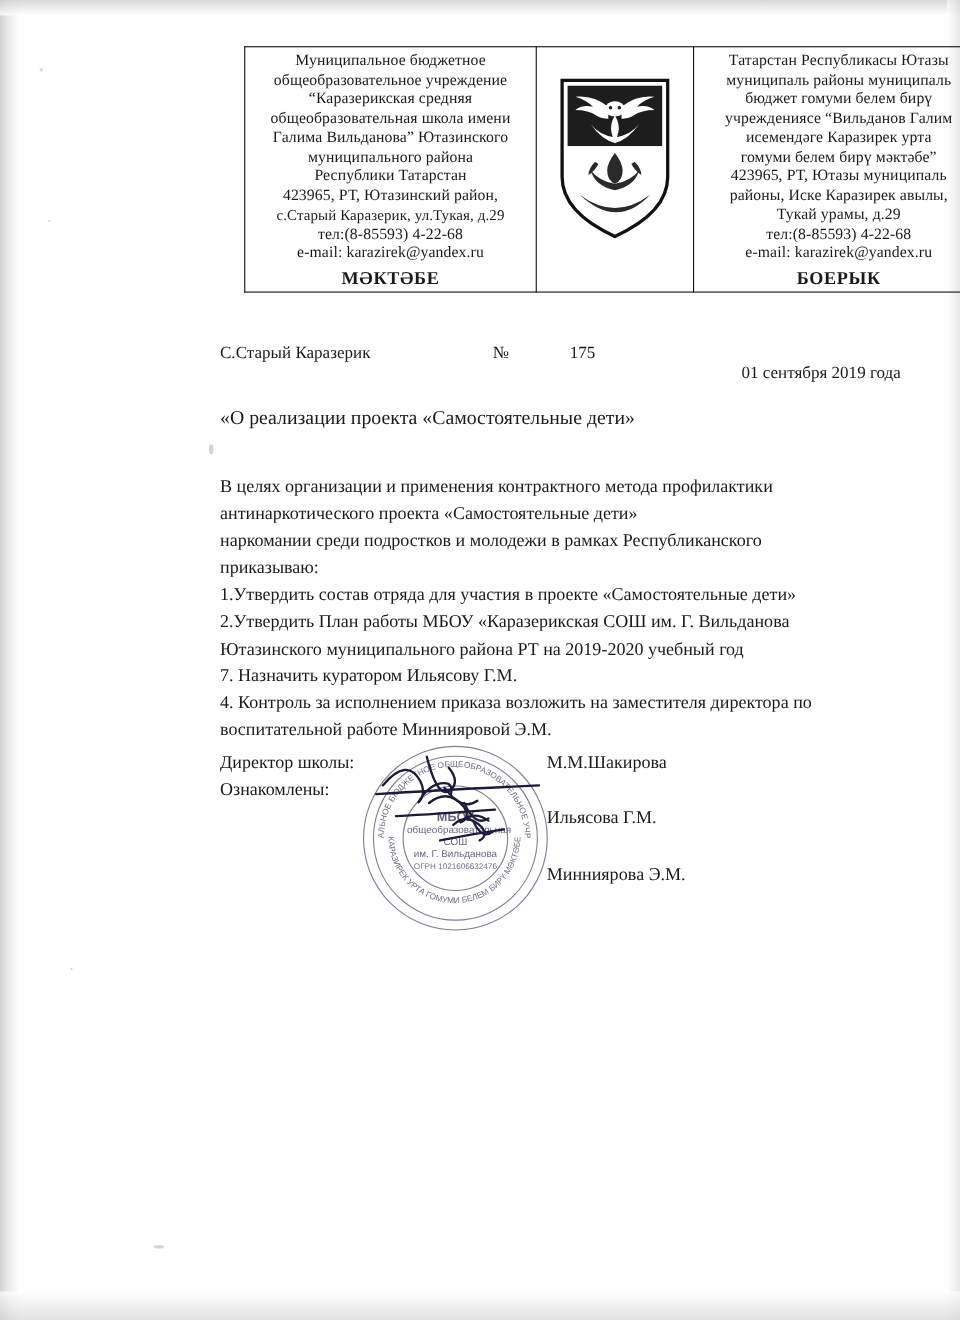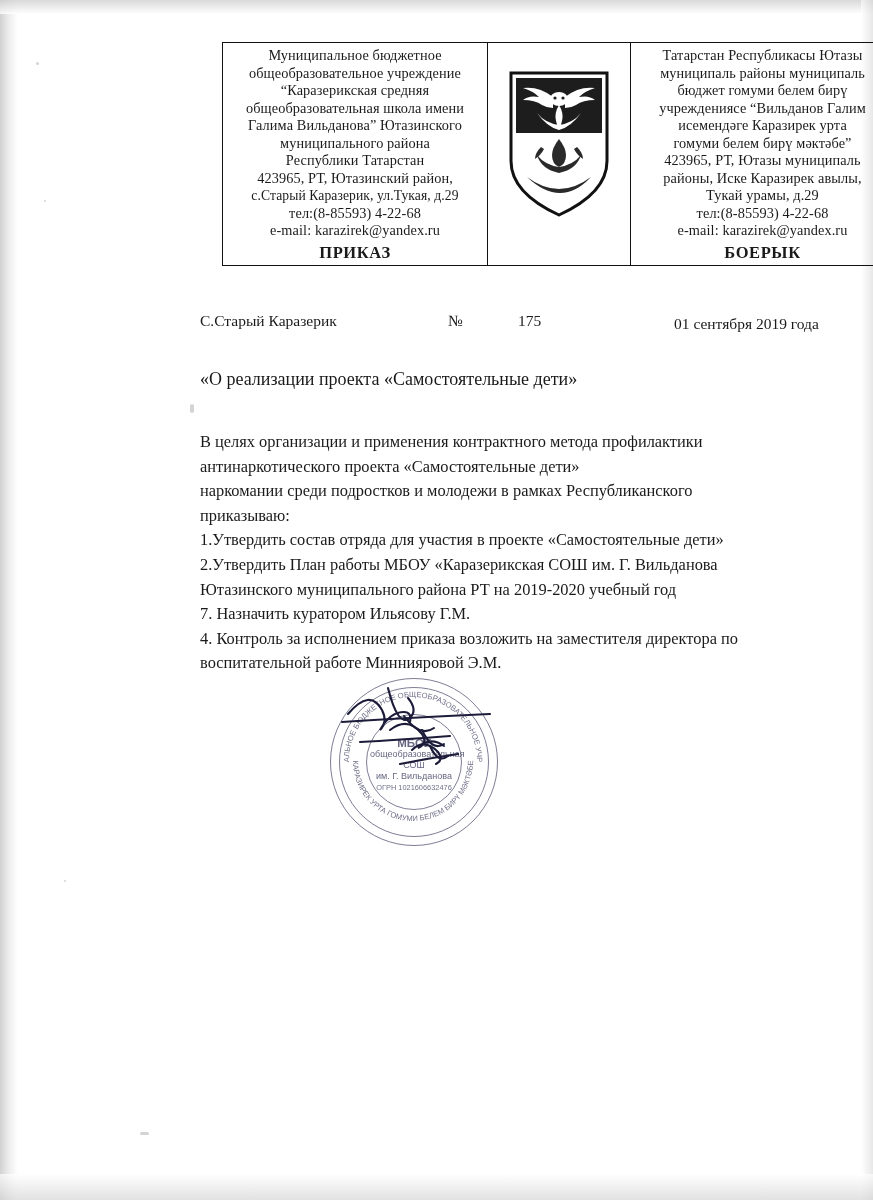--- a/index.html
+++ b/index.html
@@ -114,21 +114,21 @@
   .meta-no {
     position: absolute;
     left: 248px; top: 0;
   }
   .meta-num {
     position: absolute;
     left: 290px; top: 0; margin-left: 28px;
   }
   .meta-date {
     position: absolute;
-    left: 474px; top: 3px;
+    left: 474px; top: 19px;
   }
 
   .subject {
     position: absolute;
     left: 200px;
     top: 369px;
     font-size: 18px;
   }
 
   
@@ -268,21 +268,21 @@
         <div class="org-line">общеобразовательное учреждение</div>
         <div class="org-line">“Каразерикская средняя</div>
         <div class="org-line">общеобразовательная школа имени</div>
         <div class="org-line">Галима Вильданова” Ютазинского</div>
         <div class="org-line">муниципального района</div>
         <div class="org-line">Республики Татарстан</div>
         <div class="org-line">423965, РТ, Ютазинский район,</div>
         <div class="org-line small">с.Старый Каразерик, ул.Тукая, д.29</div>
         <div class="org-line">тел:(8-85593) 4-22-68</div>
         <div class="org-line">e-mail: karazirek@yandex.ru</div>
-        <span class="doc-word">ПРИКАЗ</span>
+        <span class="doc-word">МӘКТӘБЕ</span>
       </td>
 
       <td class="col-mid emblem-cell">
         <svg class="emblem" width="104" height="150" viewBox="0 0 104 150">
           <path d="M4 4 H100 V92 Q100 124 52 146 Q4 124 4 92 Z" fill="#ffffff" stroke="#111" stroke-width="3"></path>
 
           <path d="M9 9 H95 V64 H9 Z" fill="#1d1d1d"></path>
 
           <g fill="#ffffff">
             <ellipse cx="52" cy="30" rx="9" ry="7"></ellipse>
@@ -338,20 +338,33 @@
     <p>наркомании среди подростков и молодежи в рамках Республиканского</p>
     <p>приказываю:</p>
     <p>1.Утвердить состав отряда для участия в проекте «Самостоятельные дети»</p>
     <p>2.Утвердить  План работы МБОУ «Каразерикская СОШ им. Г. Вильданова</p>
     <p>Ютазинского муниципального района  РТ на 2019-2020 учебный год</p>
     <p>7. Назначить куратором Ильясову Г.М.</p>
     <p>4. Контроль за исполнением приказа возложить на заместителя директора по</p>
     <p>воспитательной работе Миннияровой Э.М.</p>
   </div>
 
+  <div class="sign-block">
+    <div class="sign-row">
+      <span>Директор школы:</span>
+      <span class="sign-name">М.М.Шакирова</span>
+    </div>
+    <div class="sign-row">
+      <span>Ознакомлены:</span>
+      <span class="sign-name n2">Ильясова Г.М.</span>
+    </div>
+    <div class="sign-row">
+      <span class="sign-name n3">Миннияровa Э.М.</span>
+    </div>
+  </div>
 
   <div class="stamp">
     <div class="ring r1"></div>
     <div class="ring r2"></div>
     <div class="ring r3"></div>
 
     <svg class="stamp-arc" viewBox="0 0 166 166">
       <defs>
         <path id="arcTop" d="M 19 83 A 64 64 0 0 1 147 83"></path>
         <path id="arcBottom" d="M 23 83 A 60 60 0 0 0 143 83"></path>

